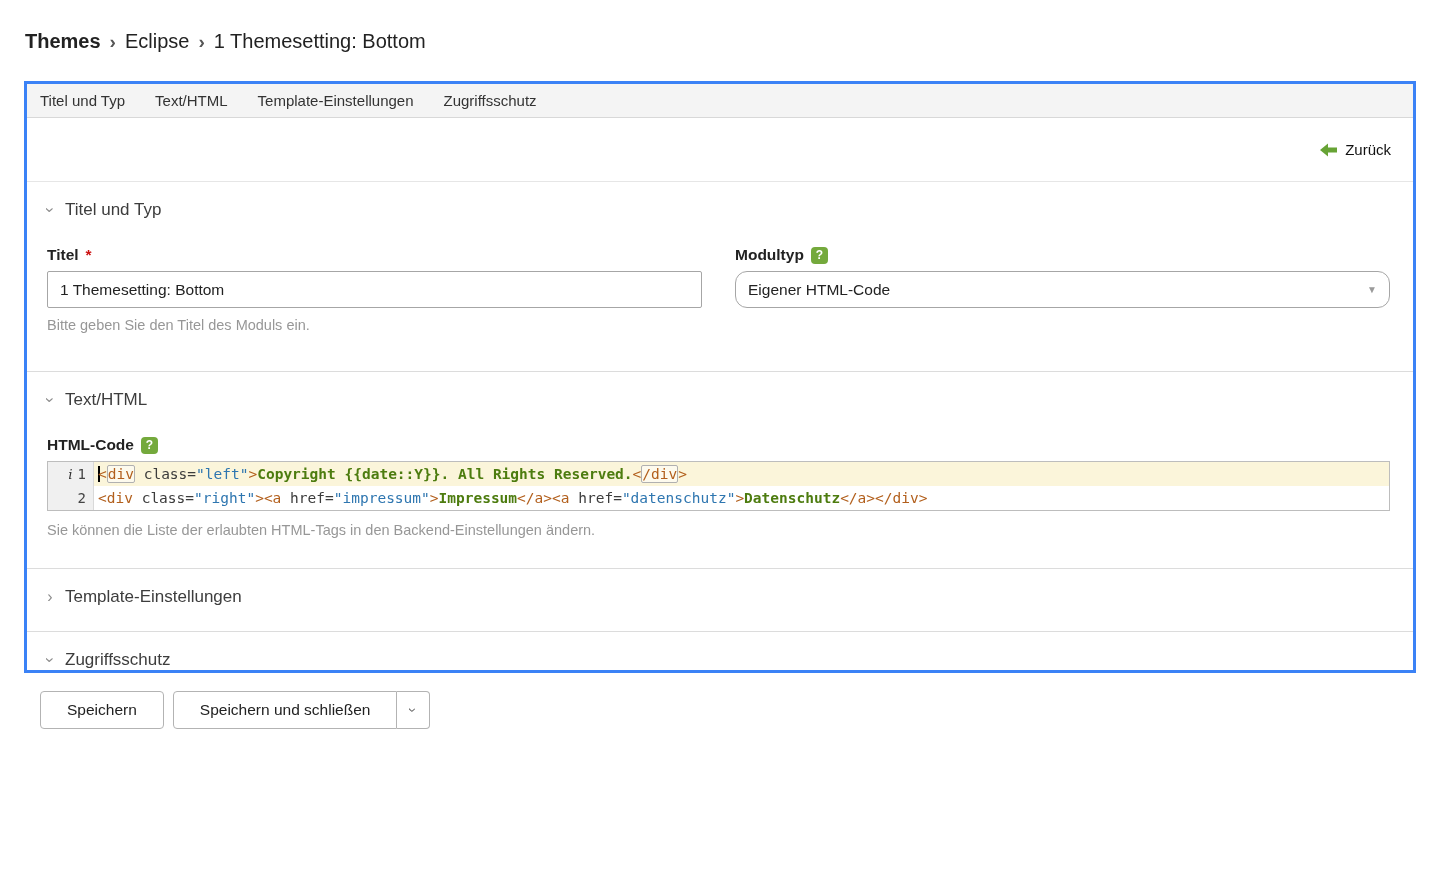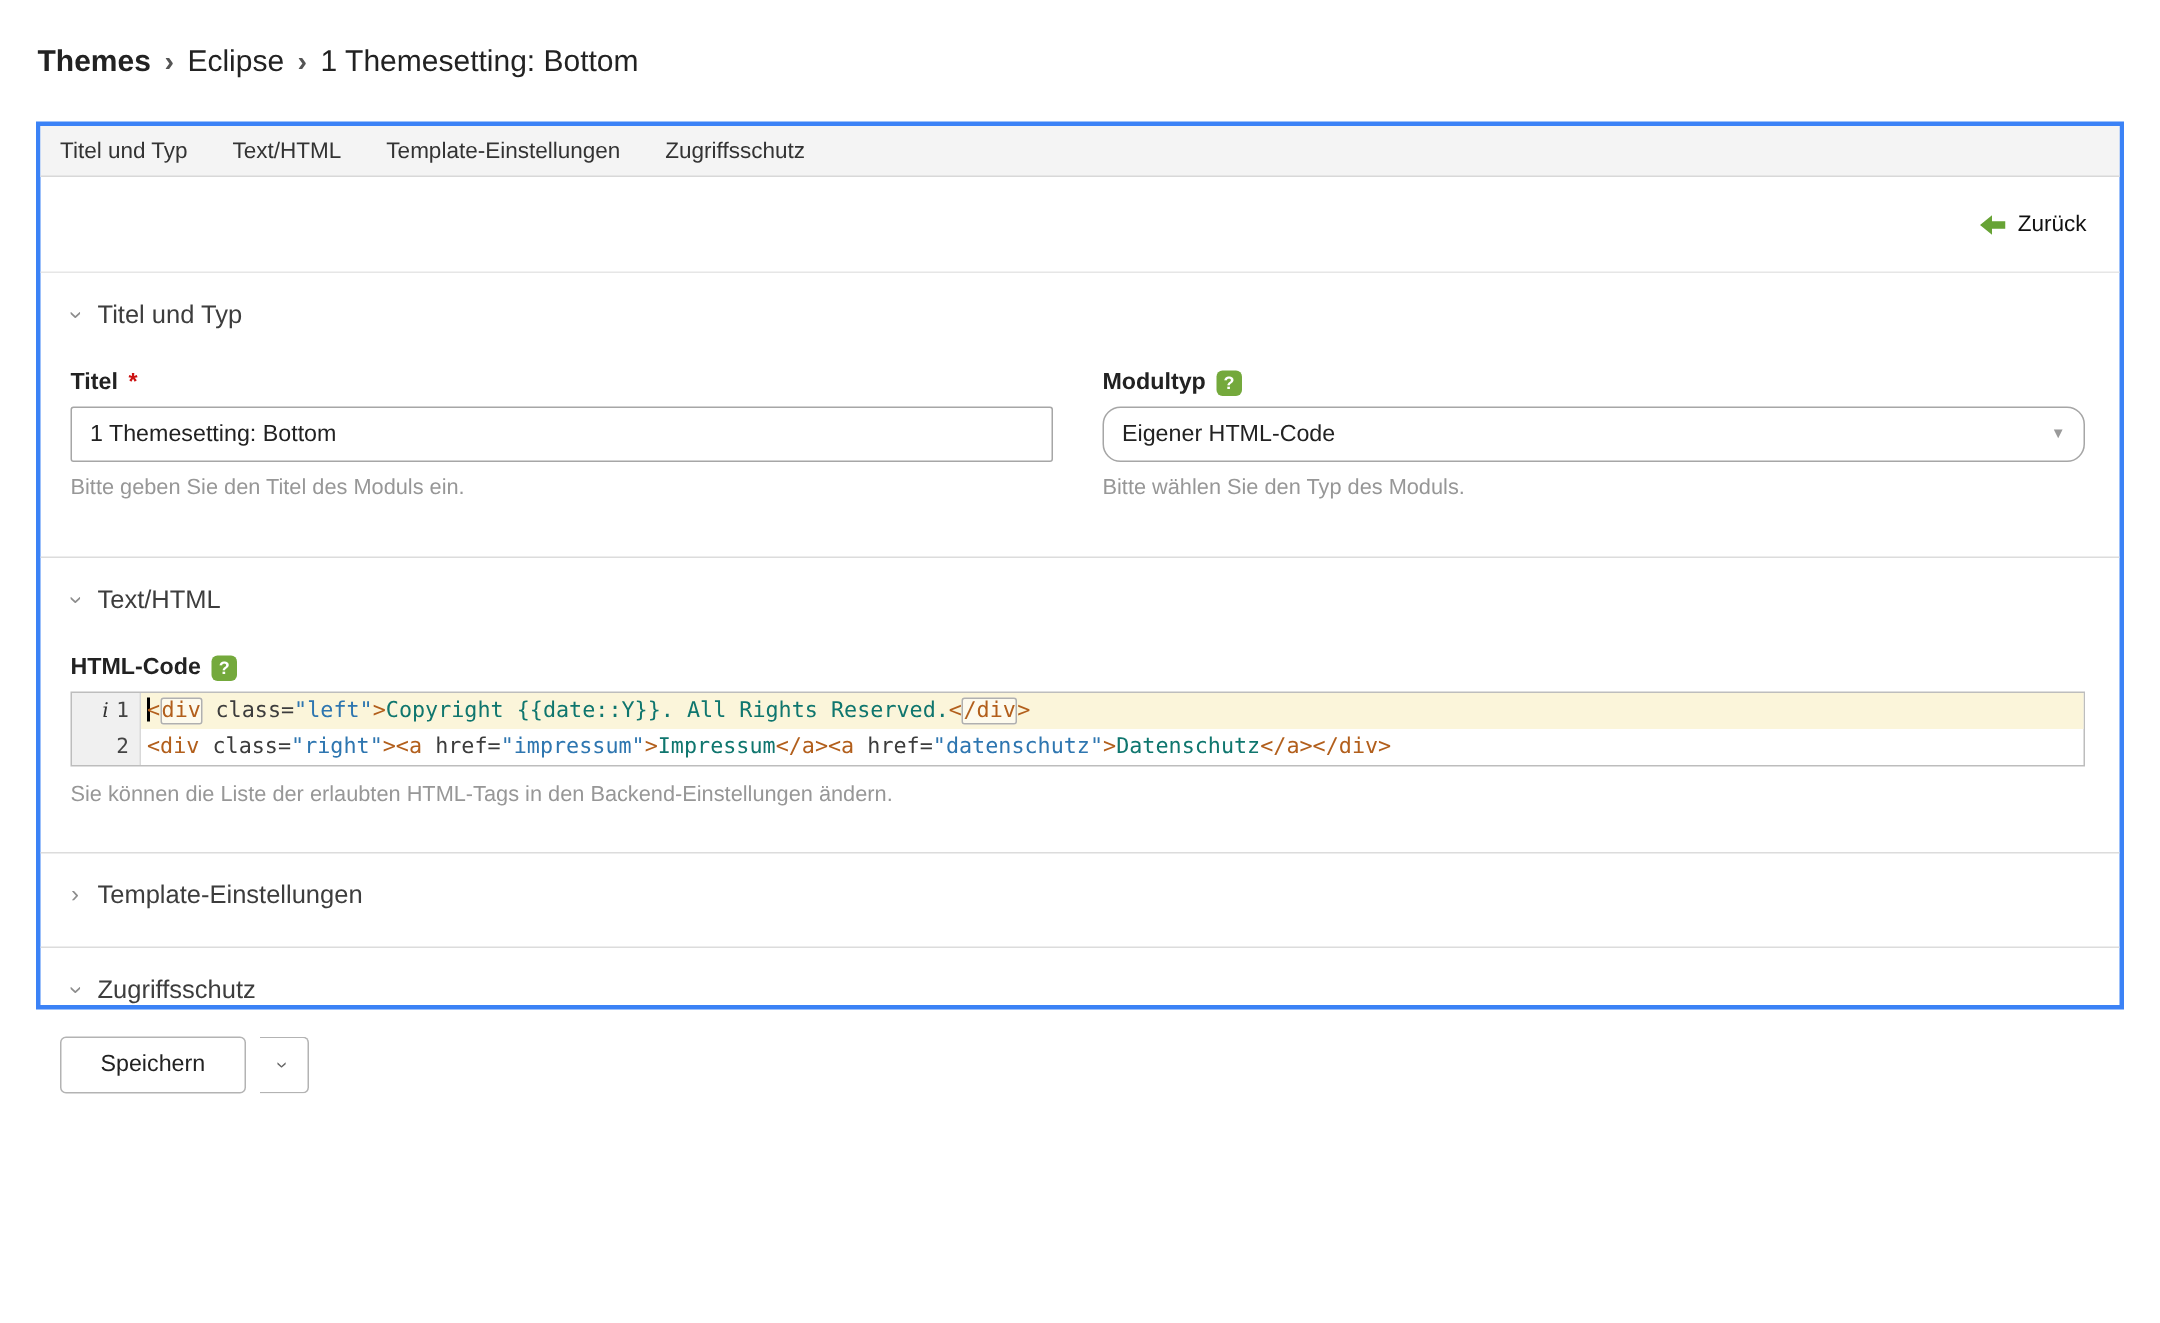--- a/index.html
+++ b/index.html
@@ -46,21 +46,21 @@
   .editor { border:1px solid #bdbdbd; margin-top:7px; font-family:"DejaVu Sans Mono","Liberation Mono",monospace; font-size:14.5px; background:#fff; }
   .code-line { display:flex; height:24px; line-height:24px; }
   .gutter-cell { flex:0 0 46px; background:#f0f0f0; border-right:1px solid #d9d9d9; padding-right:7px; color:#444; display:flex; justify-content:flex-end; align-items:center; gap:5px; font-size:14px; }
   .gutter-icon { font-style:italic; font-family:"DejaVu Serif",serif; color:#333; font-size:13.5px; }
   .code-content { flex:1; padding-left:4px; white-space:pre; color:#000; }
   .code-line.active .code-content { background:#fbf5da; }
   .tok-tag { color:#b25f1c; }
   .tok-tagbox { color:#b25f1c; border:1px solid #b0b0b0; border-radius:2px; background:rgba(255,255,255,0.5); }
   .tok-attr { color:#3c3c3c; }
   .tok-string { color:#2e76b0; }
-  .tok-text { color:#0f766e; font-weight:400; }
+  .tok-text { color:#4d7c0f; font-weight:700; }
   .cursor { display:inline-block; width:2px; height:16px; background:#000; vertical-align:-3px; margin-right:-2px; }
   .editor-help { margin-top:11px; }
   .texthtml-bottom-pad { height:30px; }
 
   
   .checkbox-row { display:flex; align-items:center; gap:11px; margin-top:28px; }
   .checkbox { width:17px; height:17px; border:1.5px solid #5c5c5c; border-radius:3px; background:#fff; cursor:pointer; }
   .checkbox-label { font-weight:700; font-size:15.5px; color:#222; }
   .checkbox-help { margin-top:6px; }
   .zugriff-bottom-pad { height:36px; }
@@ -120,21 +120,20 @@
         </div>
         <div class="field">
           <div class="field-label">
             <span>Modultyp</span>
             <span class="help-icon">?</span>
           </div>
           <div class="select">
             <span>Eigener HTML-Code</span>
             <span class="dd-arrow">▼</span>
           </div>
-          <div class="help-text">Bitte wählen Sie den Typ des Moduls.</div>
         </div>
       </div>
     </section>
 
     <section class="section">
       <div class="sec-header">
         <span class="chev down">›</span>
         <span class="sec-title">Text/HTML</span>
       </div>
       <div class="sec-content">
@@ -176,19 +175,20 @@
         <span class="chev down">›</span>
         <span class="sec-title">Zugriffsschutz</span>
       </div>
     </section>
 
   </div>
 
   <div class="footer">
     <button class="btn">Speichern</button>
     <div class="split-btn">
+      <button class="btn seg-main">Speichern und schließen</button>
       <button class="btn seg-chev">
         <span class="chev">›</span>
       </button>
     </div>
   </div>
 
 </div>
 
 </body></html>

